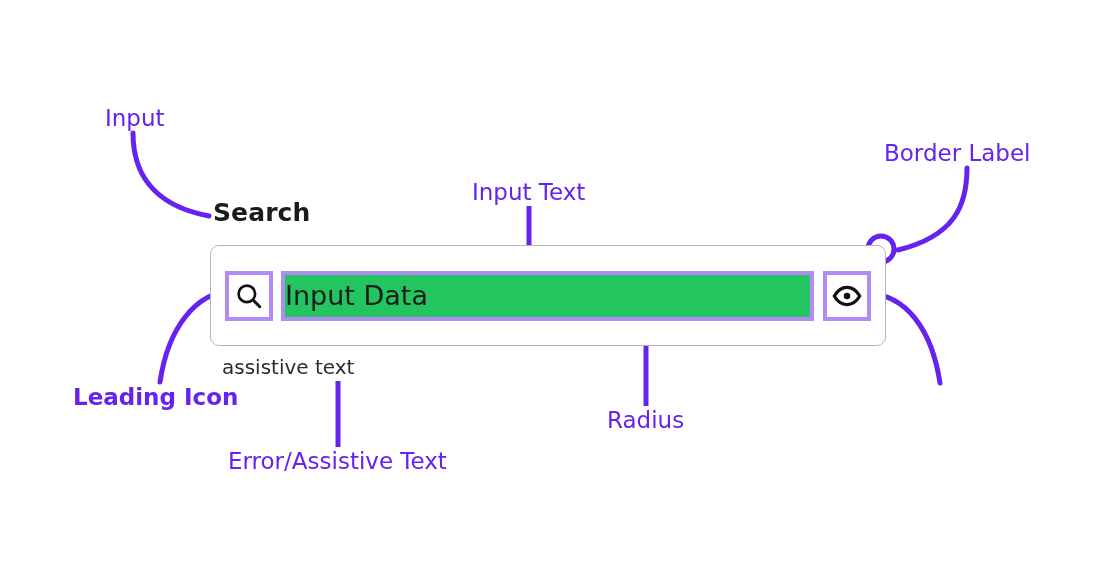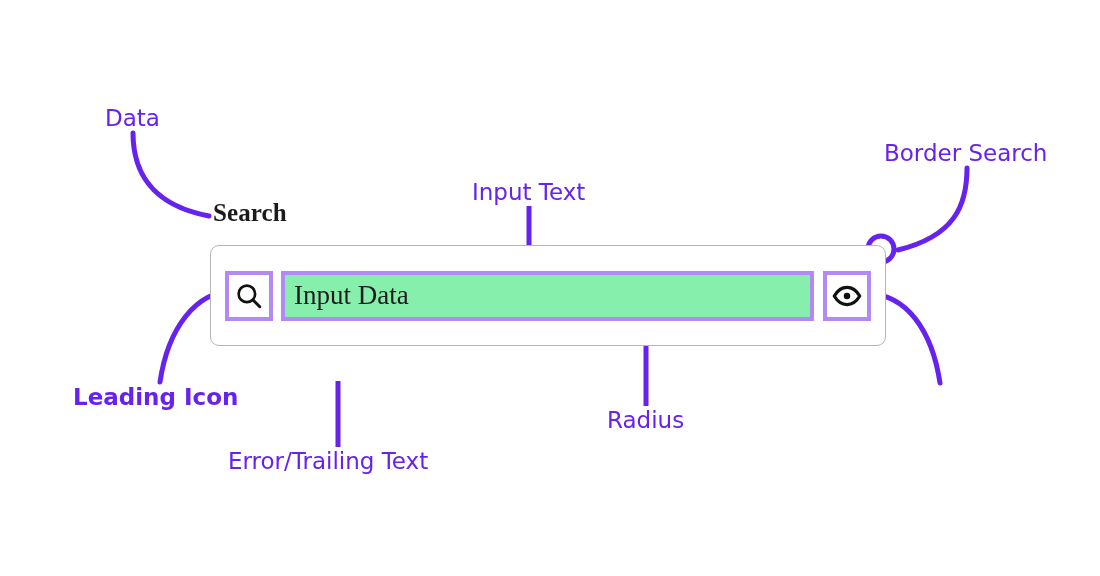--- a/index.html
+++ b/index.html
@@ -39,21 +39,20 @@
     white-space: nowrap;
     line-height: 1;
   }
 
   
   #field-block {
     position: absolute;
     left: 210px;
     top: 200px;
     width: 592px;
-    font-family: Liberation Serif, serif;
   }
   #field-label {
     font-size: 25px;
     font-weight: 700;
     color: #1b1b1b;
     line-height: 1;
     margin: 0 0 20px 3px;
     letter-spacing: 0.1px;
   }
   #field-container {
@@ -80,24 +79,23 @@
     flex: 0 0 auto;
   }
   #leading-icon-box { margin-right: 8px; }
   #trailing-icon-box { margin-left: 9px; }
 
   #input-text-box {
     box-sizing: border-box;
     flex: 1 1 auto;
     height: 50px;
     border: 4px solid #b28af5;
-    background: #86efac;
+    background: #22c55e;
     display: flex;
     align-items: center;
-    padding-left: 9px;
     overflow: hidden;
   }
   #input-text-value {
     font-size: 27px;
     color: #1d1d1d;
     line-height: 1;
     white-space: nowrap;
     font-weight: 400;
   }
   #assistive-text {
@@ -125,29 +123,29 @@
 
     <path d="M 234 291 C 196 291, 168 328, 160 382" fill="none" stroke="#6622ee" stroke-width="5" stroke-linecap="round"></path>
 
     <line x1="338" y1="381" x2="338" y2="447" stroke="#6622ee" stroke-width="5" stroke-linecap="butt"></line>
 
     <line x1="646" y1="343" x2="646" y2="406" stroke="#6622ee" stroke-width="5" stroke-linecap="butt"></line>
 
     <path d="M 868 294 C 906 294, 932 330, 940 383" fill="none" stroke="#6622ee" stroke-width="5" stroke-linecap="round"></path>
   </svg>
 
-  <div class="anno-label" style="left:105px; top:107px;">Data</div>
+  <div class="anno-label" style="left:105px; top:107px;">Input</div>
 
   <div class="anno-label" style="left:472px; top:181px;">Input Text</div>
 
-  <div class="anno-label" style="left:884px; top:142px;">Border Search</div>
+  <div class="anno-label" style="left:884px; top:142px;">Border Label</div>
 
   <div class="anno-label" style="left:73px; top:386px;font-weight:bold;">Leading Icon</div>
 
-  <div class="anno-label" style="left:228px; top:450px;">Error/Trailing Text</div>
+  <div class="anno-label" style="left:228px; top:450px;">Error/Assistive Text</div>
 
   <div class="anno-label" style="left:607px; top:409px;">Radius</div>
 
 
   <div id="field-block">
 
     <div id="field-label">Search</div>
 
     <div id="field-container">
 
@@ -168,15 +166,16 @@
         <span>
           <svg class="icon-svg" width="30" height="30" viewBox="0 0 24 24" xmlns="http://www.w3.org/2000/svg">
             <path d="M1.8 12 C5 6.6, 9 5.1, 12 5.1 C15 5.1, 19 6.6, 22.2 12
                      C19 17.4, 15 18.9, 12 18.9 C9 18.9, 5 17.4, 1.8 12 Z" fill="none" stroke="#111111" stroke-width="2.6" stroke-linejoin="round"></path>
             <circle cx="12" cy="12" r="2.6" fill="#111111"></circle>
           </svg>
         </span>
       </div>
     </div>
 
+    <div id="assistive-text">assistive text</div>
   </div>
 
 </div>
 
 </body></html>

